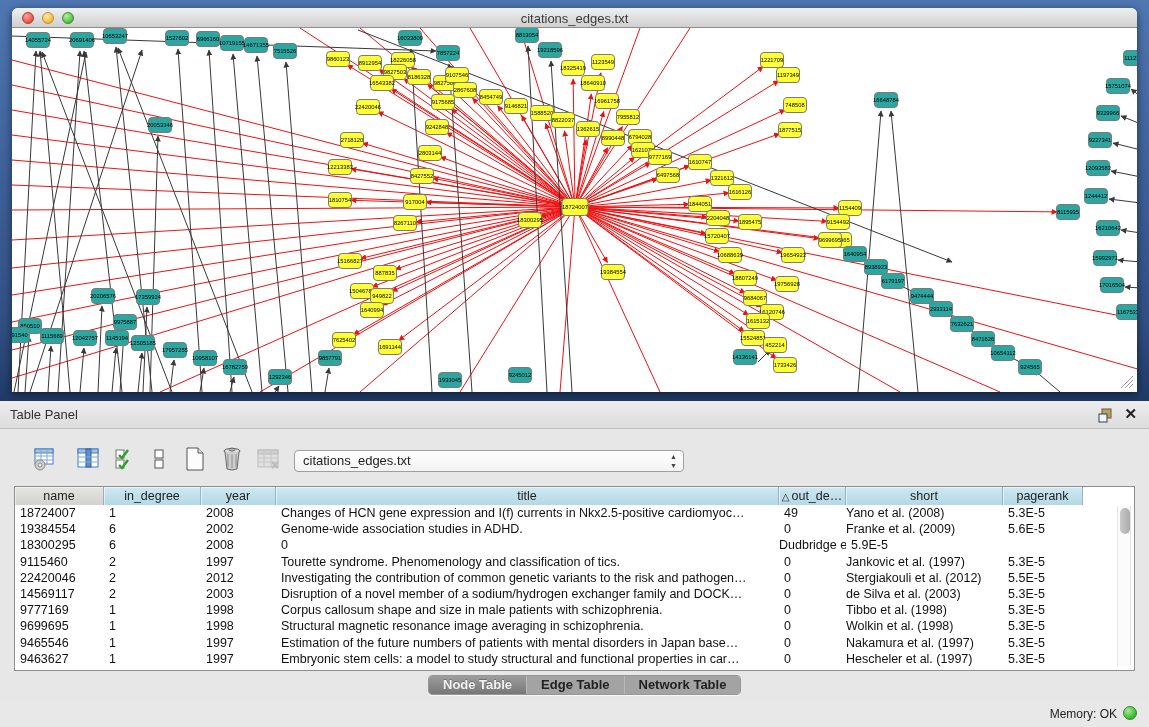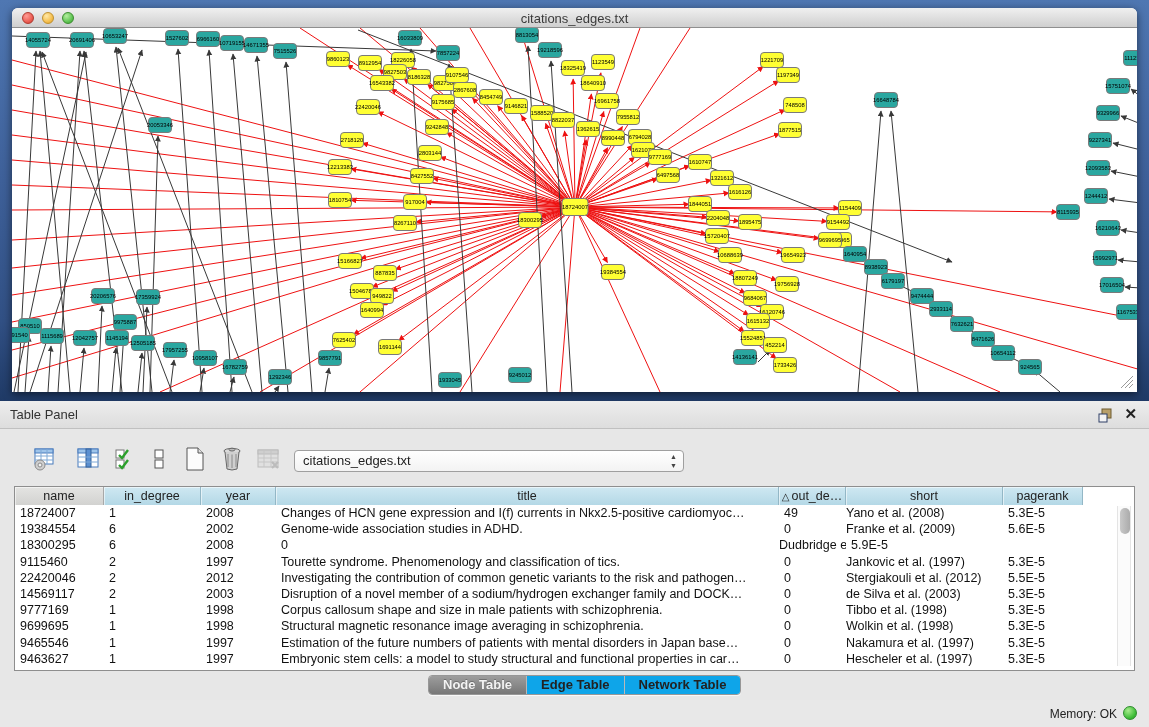--- a/index.html
+++ b/index.html
@@ -54,21 +54,21 @@
   .td.center { text-align:left; padding-left:0; }
   .vscroll { position:absolute; right:3px; top:19px; width:14px; height:160px; background:#fbfbfb;
     border-left:1px solid #e4e4e4; border-right:1px solid #e4e4e4; }
   .vthumb { position:absolute; left:1.5px; top:2px; width:10px; height:26px; border-radius:5px;
     background:linear-gradient(90deg,#c9c9c9,#ababab); }
 
   
   .tabs { position:absolute; left:428px; top:246px; height:20px; display:flex;
     border:1px solid #979797; border-radius:4px; overflow:hidden; background:#fff;
     box-shadow:0 1px 0 rgba(255,255,255,.7);font-weight:bold; }
-  .tab { font-size:13px; color:#222; line-height:18px; padding:0 14px; background:#0ea5e9;
+  .tab { font-size:13px; color:#222; line-height:18px; padding:0 14px; background:#a3a3a3;
     border-right:1px solid #b9b9b9; cursor:default; }
   .tab:last-child { border-right:none; }
   .tab.sel { background:linear-gradient(#9d9d9d,#777777); color:#f3f3f3; text-shadow:0 -1px 0 rgba(0,0,0,.25); }
 
   
   .status-bar { position:absolute; left:0; top:700px; width:1149px; height:27px; background:#e8e8e8;text-align:right; }
   .memory-label { position:absolute; right:32px; top:7px; font-size:12px; color:#222; }
   .memory-dot { position:absolute; right:12px; top:6px; width:14px; height:14px; border-radius:50%;
     background:radial-gradient(circle at 35% 30%,#a8ec8d,#3ebd38 65%,#2b9428); border:1px solid #2c8c2c; }
 </style>

